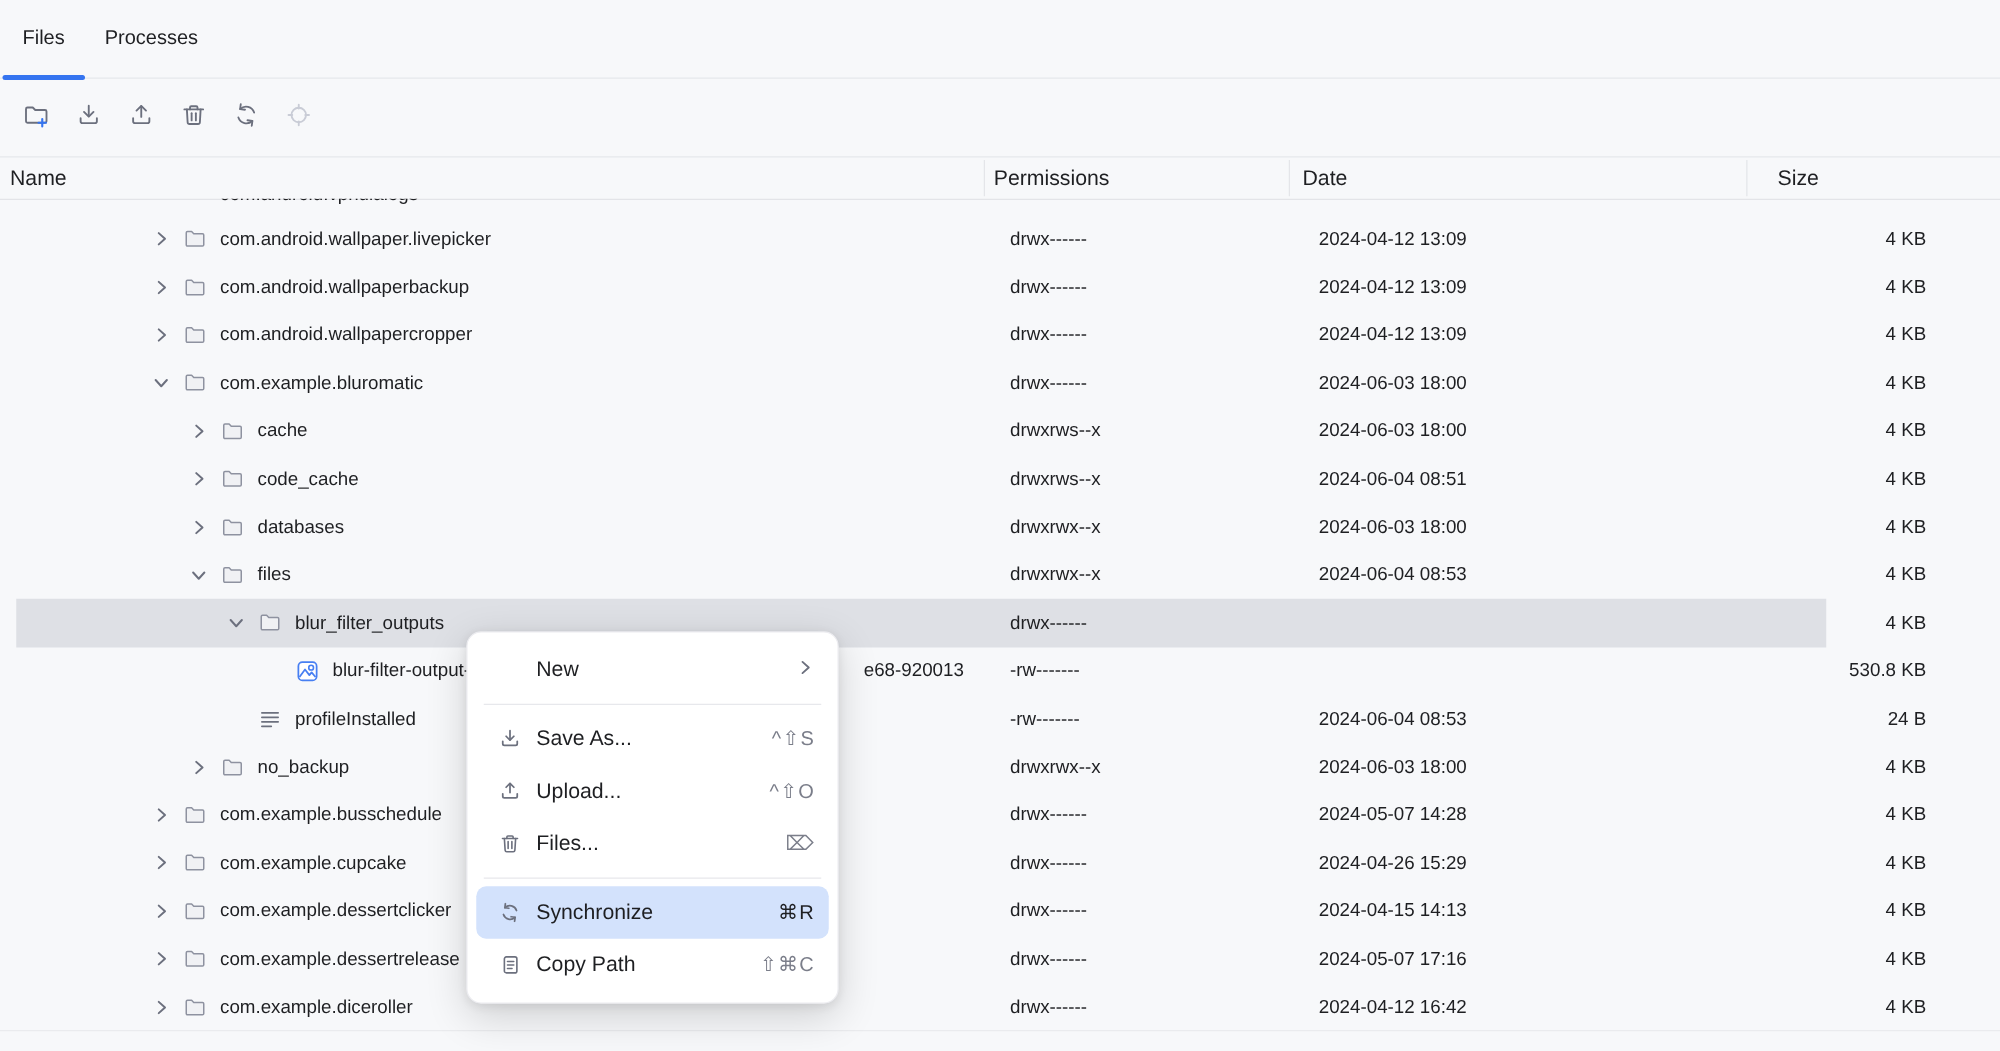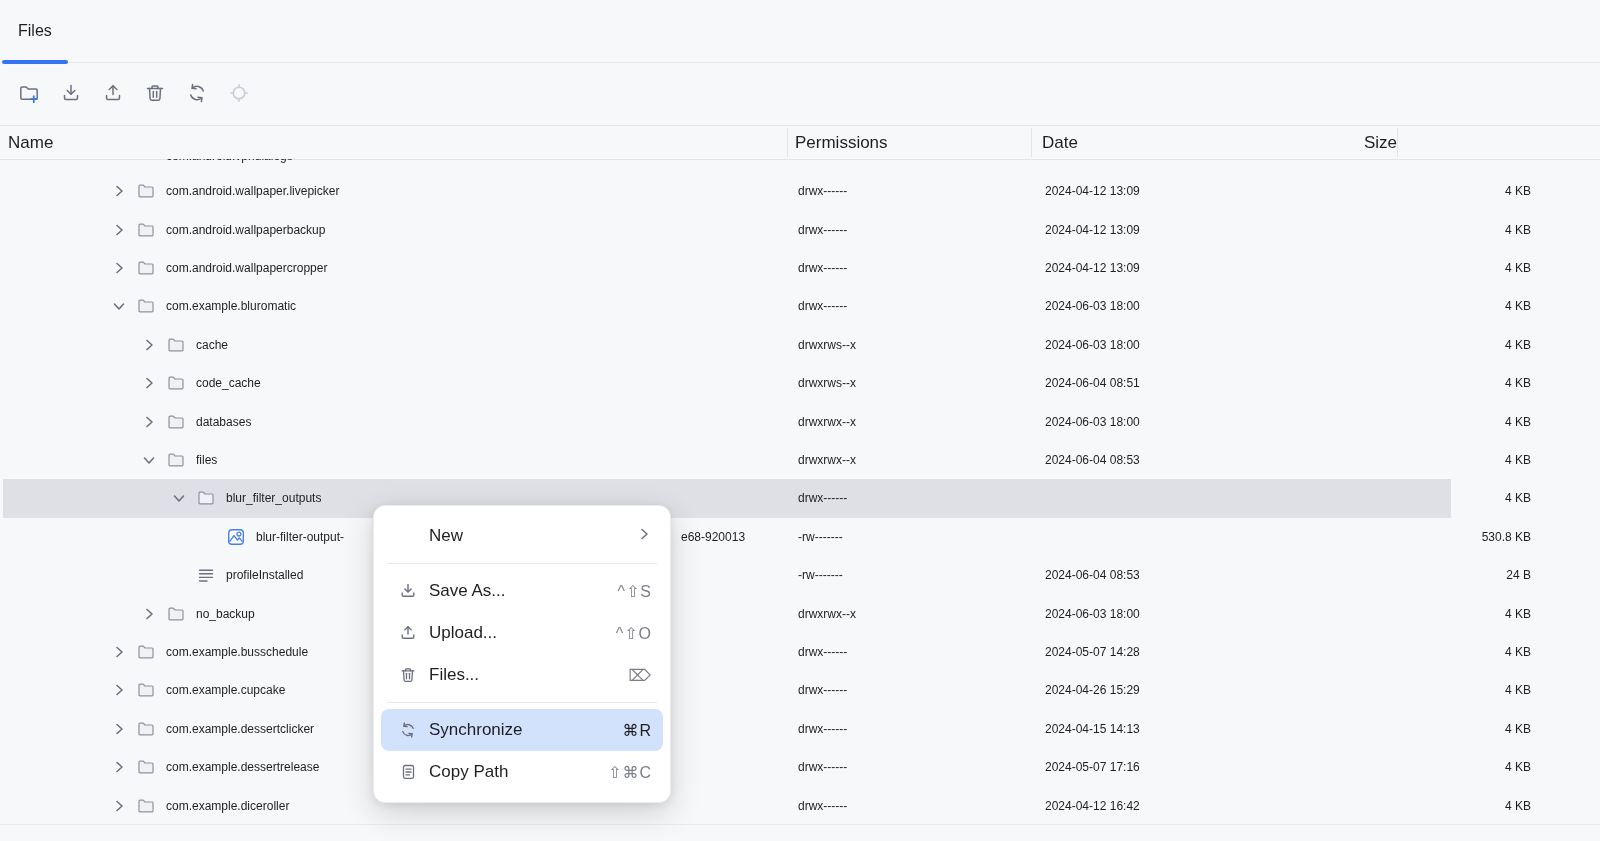--- a/index.html
+++ b/index.html
@@ -18,21 +18,21 @@
   .toolbar { position:absolute; top:64px; left:0; height:61px; display:flex; align-items:center;
     padding-left:11px; gap:6px; }
   .tbtn { width:36px; height:36px; display:flex; align-items:center; justify-content:center; border-radius:6px; }
   
   .thead { position:absolute; top:125px; left:0; right:0; height:33px;
     border-top:1px solid #e6e7eb; border-bottom:1px solid #e3e4e8; font-size:17px; }
   .th { position:absolute; top:0; height:100%; display:flex; align-items:center; white-space:nowrap; }
   .vsep { position:absolute; top:2px; bottom:2px; width:1px; background:#e4e5e9; }
   
   .rows { position:absolute; top:159px; left:0; right:0; bottom:0; overflow:hidden; }
-  .row { position:absolute; left:3px; width:1448px; height:38.4px; font-size:12px; }
+  .row { position:absolute; left:13px; width:1448px; height:38.4px; font-size:15px; }
   .row.selected { background:#dee0e5; }
   .cell { position:absolute; top:0; height:100%; display:flex; align-items:center; white-space:nowrap; }
   .cell.size { left:1360px; width:168px; justify-content:flex-end; }
   .cell.perm { left:795px; width:230px; }
   .cell.date { left:1042px; width:300px; }
   .tree-bit { position:absolute; top:0; height:100%; display:flex; align-items:center; }
   .bottom-line { position:absolute; top:824px; left:0; right:0; height:1px; background:#eaebee; }
   
   .menu { position:absolute; left:373px; top:505px; width:298px; box-sizing:border-box;
     background:#ffffff; border:1px solid #ececf0; border-radius:12px;
@@ -46,20 +46,23 @@
   .mi.hl .sc { color:#1e1f22; }
   .msep { height:1px; background:#e7e8ec; margin:6px 13px; }
 </style>
 </head>
 <body style="--accent: #3574f0;">
 
 <div class="tabbar">
   <div class="tab active">
     <span>Files</span>
   </div>
+  <div class="tab">
+    <span>Processes</span>
+  </div>
 </div>
 
 <div class="toolbar">
   <div class="tbtn">
     <span><svg width="22" height="22" viewBox="0 0 22 22">
           <path d="M2.8 6.2 Q2.8 5 4 5 H8.2 L10.2 7 H18 Q19.2 7 19.2 8.2 V16 Q19.2 17.2 18 17.2 H4 Q2.8 17.2 2.8 16 Z" fill="none" stroke="#6c707e" stroke-width="1.5" stroke-linejoin="round"></path>
           <line x1="15.8" y1="14.2" x2="15.8" y2="20.2" stroke="#3574f0" stroke-width="1.7" stroke-linecap="round"></line>
           <line x1="12.8" y1="17.2" x2="18.8" y2="17.2" stroke="#3574f0" stroke-width="1.7" stroke-linecap="round"></line>
         </svg></span>
   </div>
@@ -115,21 +118,21 @@
   </div>
 </div>
 
 <div class="thead">
   <div class="vsep" style="left:787px"></div>
   <div class="vsep" style="left:1031px"></div>
   <div class="vsep" style="left:1397px"></div>
 <div class="th" style="left: 8px;">Name</div>
     <div class="th" style="left: 795px;">Permissions</div>
     <div class="th" style="left: 1042px;">Date</div>
-    <div class="th" style="left: 1364px;">Size</div>
+    <div class="th" style="left: 1422px;">Size</div>
   </div>
 
 <div class="rows">
     <div class="row" style="top: -22.4px;">
       <div class="tree-bit" style="left: 163px;">com.android.vpndialogs</div>
     </div>
     <div class="row" style="top: 13px;">
       <div class="tree-bit" style="left: 108px;">
         <svg width="16" height="16" viewBox="0 0 16 16">
           <path d="M6 3.5 L11 8 L6 12.5" fill="none" stroke="#6c707e" stroke-width="1.6" stroke-linecap="round" stroke-linejoin="round"></path>

